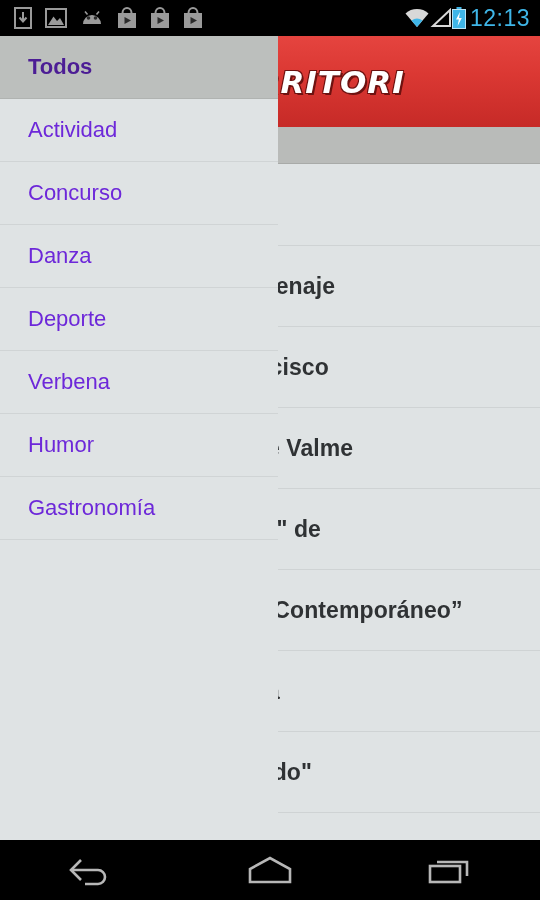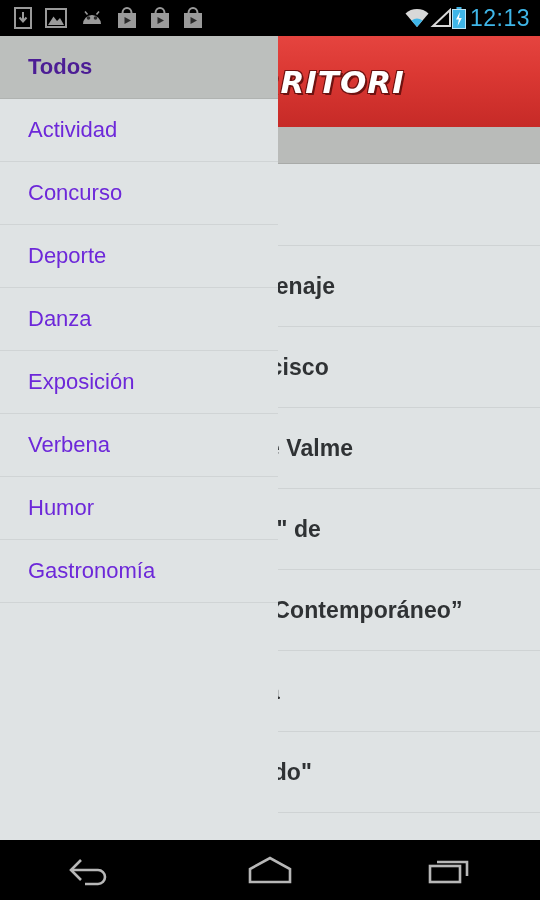--- a/index.html
+++ b/index.html
@@ -198,27 +198,24 @@
       <div class="d-row selected">
         <span class="d-label">Todos</span>
       </div>
       <div class="d-row">
         <span class="d-label">Actividad</span>
       </div>
       <div class="d-row">
         <span class="d-label">Concurso</span>
       </div>
       <div class="d-row">
+        <span class="d-label">Danza</span>
+      </div>
+      <div class="d-row">
         <span class="d-label">Deporte</span>
-      </div>
-      <div class="d-row">
-        <span class="d-label">Danza</span>
-      </div>
-      <div class="d-row">
-        <span class="d-label">Exposición</span>
       </div>
       <div class="d-row">
         <span class="d-label">Verbena</span>
       </div>
       <div class="d-row">
         <span class="d-label">Humor</span>
       </div>
       <div class="d-row">
         <span class="d-label">Gastronomía</span>
       </div>

